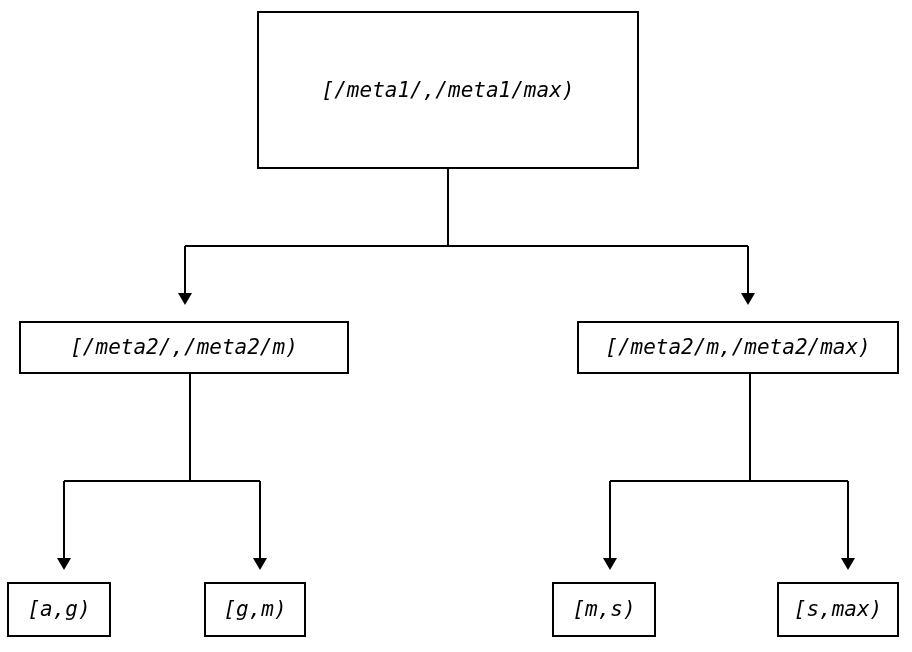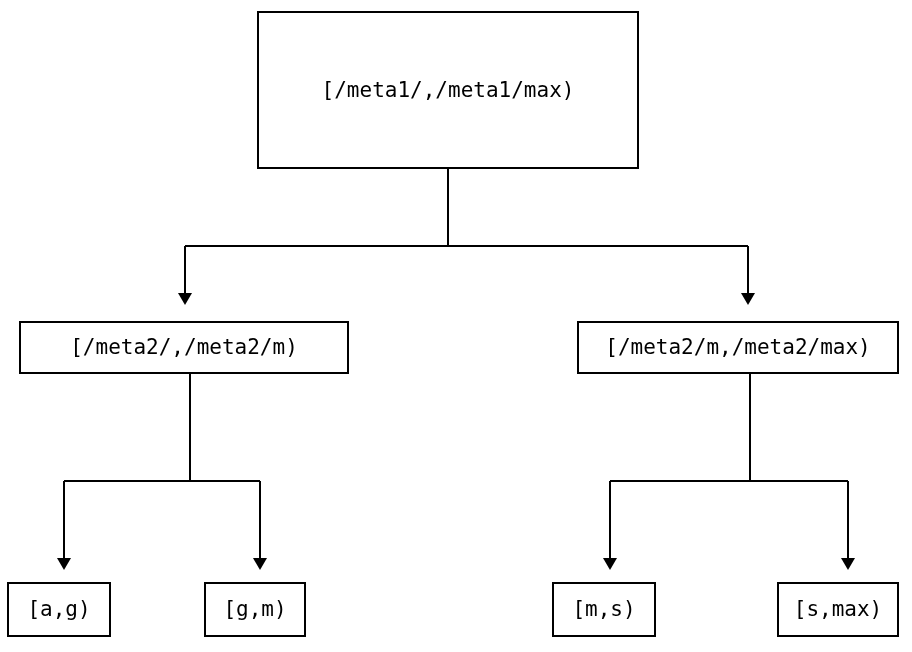--- a/index.html
+++ b/index.html
@@ -12,20 +12,21 @@
     width: 912px;
     height: 652px;
     overflow: hidden;
     font-family: "DejaVu Sans Mono", "Liberation Mono", monospace;
   }
   #diagram-root {
     position: relative;
     width: 912px;
     height: 652px;
     background: #ffffff;
+    font-style: italic;
   }
   #tree-svg {
     position: absolute;
     top: 0;
     left: 0;
     width: 912px;
     height: 652px;
     display: block;
   }
   .node-box {

